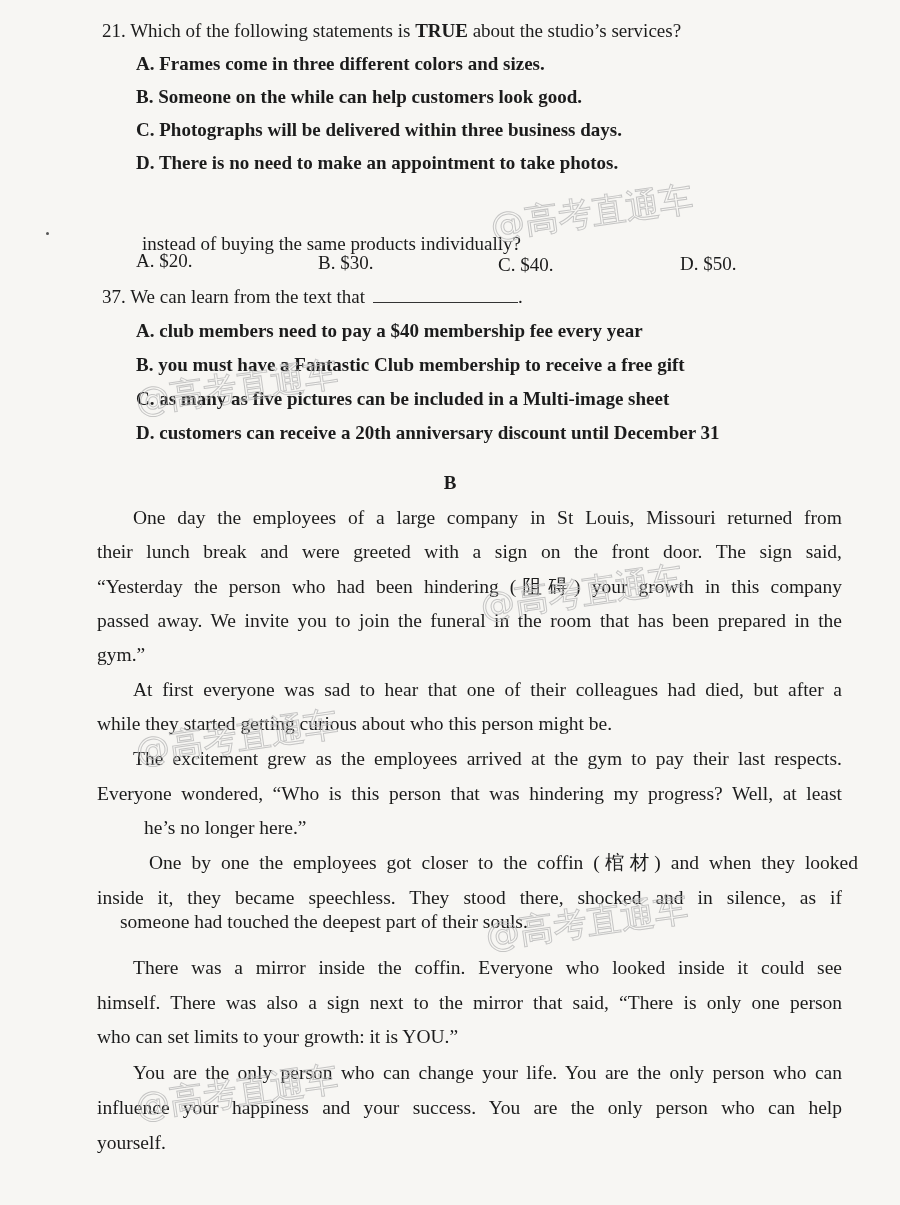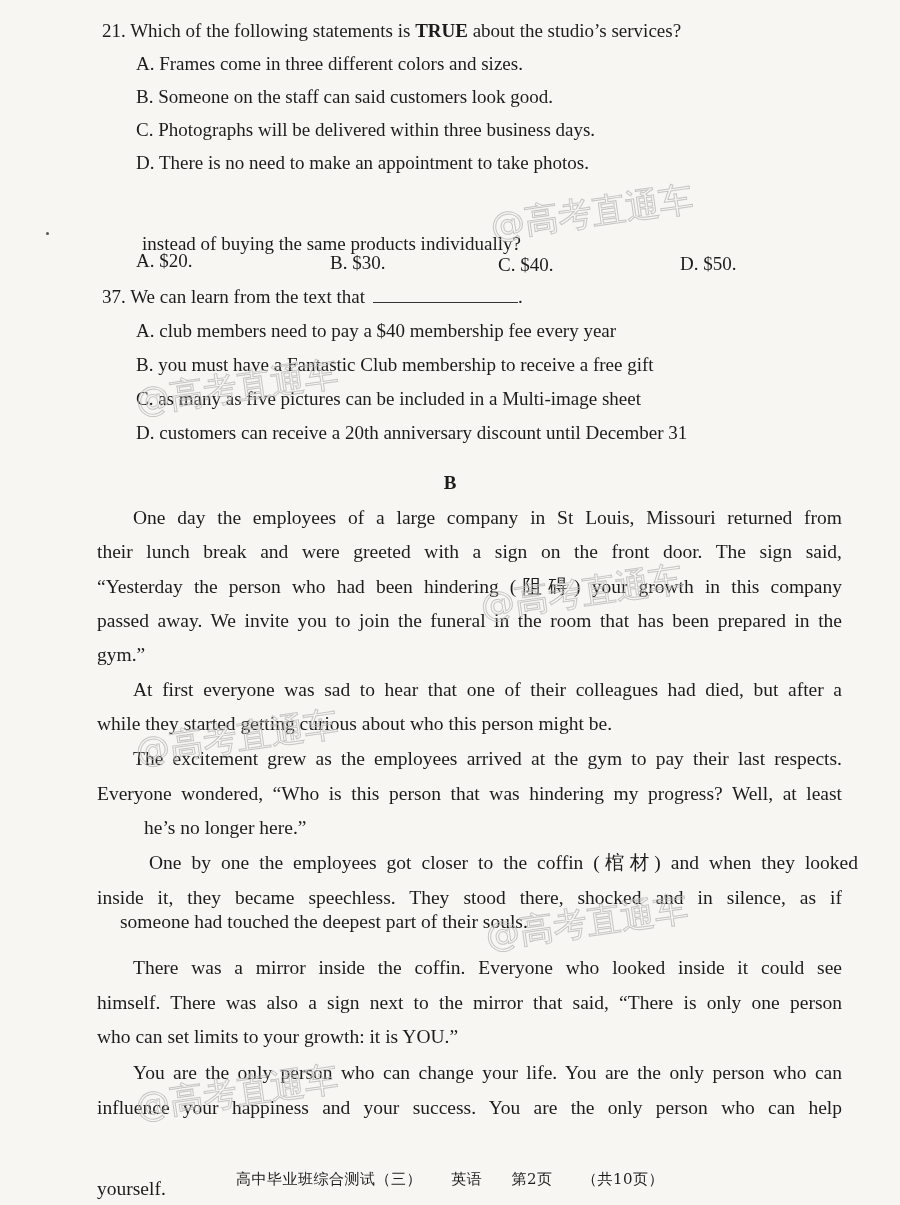--- a/index.html
+++ b/index.html
@@ -7,21 +7,21 @@
       width: 900px; height: 1205px; overflow: hidden;
       background: #f7f6f3;
       font-family: "Liberation Serif", "DejaVu Serif", serif;
       color: #1c1c1c;
       position: relative;
     }
     .page { position: absolute; left: 0; top: 0; width: 716px; height: 1205px; }
     .line { position: absolute; font-size: 19px; white-space: nowrap; line-height: 24px; }
     .q-stem { left: 102px; }
     .q-cont { left: 142px; }
-    .opt { left: 136px; }
+    .opt { left: 136px; font-weight: bold; }
     .opt-inline { position: absolute; font-size: 19px; line-height: 24px; white-space: nowrap; }
     b { font-weight: bold; }
     .blank { display: inline-block; width: 145px; border-bottom: 1px solid #333; margin-left: 8px; height: 16px; vertical-align: baseline; }
     .section-title { position: absolute; left: 0; width: 900px; top: 472px; text-align: center; font-weight: bold; font-size: 19px; }
     .para-line {
       position: absolute; left: 97px; width: 745px;
       font-size: 19.5px; line-height: 24px;
       text-align: justify; text-align-last: justify; white-space: nowrap;
     }
     .para-line.first { left: 133px; width: 709px; }
@@ -41,27 +41,27 @@
 </head>
 <body>
 
 <div class="page">
 
   <div class="line q-stem" style="top:19px;">
     <span>21.</span>
     <span>Which of the following statements is </span><b>TRUE</b><span> about the studio’s services?</span>
   </div>
   <div class="line opt" style="top:52px;">A. Frames come in three different colors and sizes.</div>
-  <div class="line opt" style="top:85px;">B. Someone on the staff can said customers look good.</div>
+  <div class="line opt" style="top:85px;">B. Someone on the while can help customers look good.</div>
   <div class="line opt" style="top:118px;">C. Photographs will be delivered within three business days.</div>
   <div class="line opt" style="top:151px;">D. There is no need to make an appointment to take photos.</div>
 
   <div class="line q-cont" style="top:232px;">instead of buying the same products individually?</div>
   <div class="opt-inline" style="left:136px; top:249px;">A. $20.</div>
-  <div class="opt-inline" style="left:318px; top:251px;margin-left:12px;">B. $30.</div>
+  <div class="opt-inline" style="left:318px; top:251px;">B. $30.</div>
   <div class="opt-inline" style="left:498px; top:253px;">C. $40.</div>
   <div class="opt-inline" style="left:680px; top:252px;">D. $50.</div>
 
   <div class="line q-stem" style="top:285px;">
     <span>37.</span>
     <span>We can learn from the text that</span><span class="blank"></span><span>.</span>
   </div>
   <div class="line opt" style="top:319px;">A. club members need to pay a $40 membership fee every year</div>
   <div class="line opt" style="top:353px;">B. you must have a Fantastic Club membership to receive a free gift</div>
   <div class="line opt" style="top:387px;">C. as many as five pictures can be included in a Multi-image sheet</div>
@@ -96,29 +96,23 @@
 
   <div>
     <div class="para-line first" style="top:956px;">There was a mirror inside the coffin. Everyone who looked inside it could see</div>
     <div class="para-line" style="top:991px;">himself. There was also a sign next to the mirror that said, “There is only one person</div>
     <div class="para-line last" style="top:1025px;">who can set limits to your growth: it is YOU.”</div>
   </div>
 
   <div>
     <div class="para-line first" style="top:1061px;">You are the only person who can change your life. You are the only person who can</div>
     <div class="para-line" style="top:1096px;">influence your happiness and your success. You are the only person who can help</div>
-    <div class="para-line last" style="top:1131px;margin-top:46px;">yourself.</div>
+    <div class="para-line last" style="top:1131px;">yourself.</div>
   </div>
 
-  <div class="footer">
-    <span>高中毕业班综合测试（三）</span>
-    <span>英语</span>
-    <span>第2页</span>
-    <span>（共10页）</span>
-  </div>
 
   <div class="watermark" style="left:490px; top:190px;">@高考直通车</div>
   <div class="watermark" style="left:135px; top:365px;">@高考直通车</div>
   <div class="watermark" style="left:480px; top:570px;">@高考直通车</div>
   <div class="watermark" style="left:135px; top:715px;">@高考直通车</div>
   <div class="watermark" style="left:485px; top:900px;">@高考直通车</div>
   <div class="watermark" style="left:135px; top:1070px;">@高考直通车</div>
 
   <div class="margin-dot"></div>
 </div>

